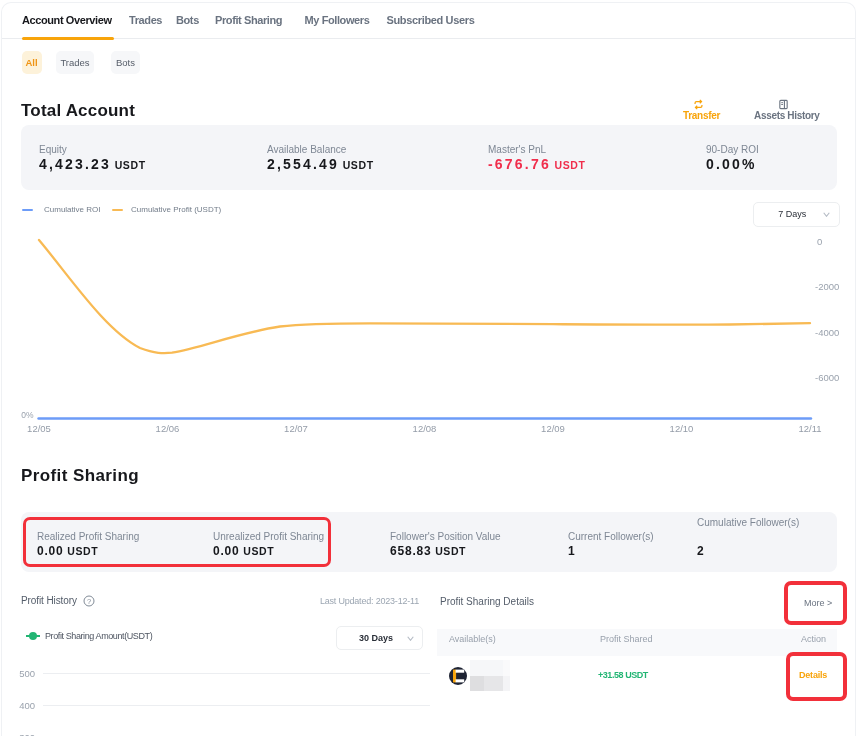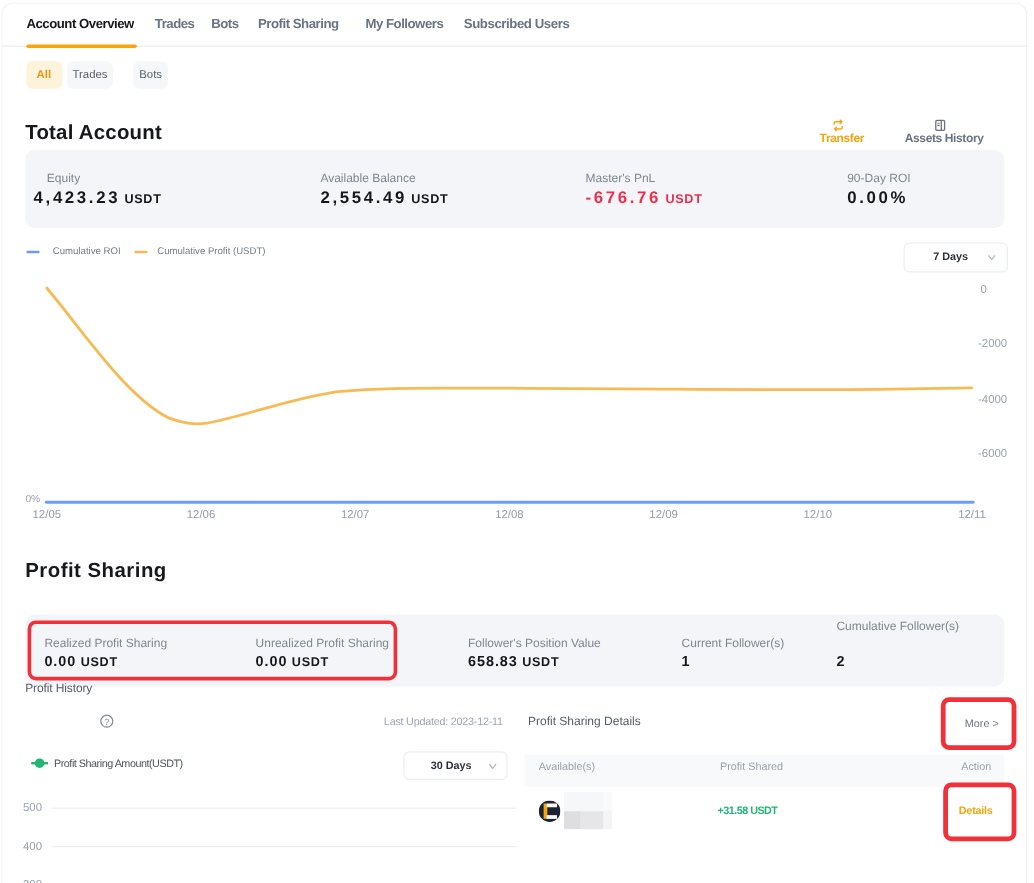--- a/index.html
+++ b/index.html
@@ -41,21 +41,21 @@
 
 <span class="abs tab on" style="left:22px;">Account Overview</span>
 <span class="abs tab" style="left:129px;">Trades</span>
 <span class="abs tab" style="left:176px;">Bots</span>
 <span class="abs tab" style="left:215px;">Profit Sharing</span>
 <span class="abs tab" style="left:304.5px;">My Followers</span>
 <span class="abs tab" style="left:386.5px;letter-spacing:-0.35px;">Subscribed Users</span>
 <div class="abs tabline"></div>
 <div class="abs underline"></div>
 
-<div class="abs pill on" style="left:21.5px;width:30px;">All</div>
+<div class="abs pill on" style="left:21.5px;width:20px;">All</div>
 <div class="abs pill" style="left:56px;width:38px;">Trades</div>
 <div class="abs pill" style="left:111px;width:29px;">Bots</div>
 
 <div class="abs h1" style="left:21px;top:101px;">Total Account</div>
 <div class="abs linkrow" style="left:683px;top:99px;color:#F8A40B;">
   <svg width="11" height="11" viewBox="0 0 24 24" style="margin-right:6px;">
       <g fill="none" stroke="#F8A40B" stroke-width="2.7">
         <path d="M4.5 11 V8.5 Q4.5 5.5 7.5 5.5 H18"></path>
         <path d="M14.8 1.8 L18.6 5.5 L14.8 9.2"></path>
         <path d="M19.5 13 V15.5 Q19.5 18.5 16.5 18.5 H6"></path>
@@ -68,34 +68,34 @@
   <svg width="11" height="11" viewBox="0 0 24 24" style="margin-right:6px;">
       <rect x="4" y="3" width="16" height="18" rx="2" fill="none" stroke="#6A7380" stroke-width="2.4"></rect>
       <path stroke="#6A7380" stroke-width="2.4" d="M14 3 v18"></path>
       <path stroke="#6A7380" stroke-width="2" d="M7 8 h4 M7 12 h4"></path>
     </svg>
   <span style="letter-spacing:-0.32px;">Assets History</span>
 </div>
 
 <div class="abs panel" style="top:125px;height:65px;"></div>
 <div class="abs lab" style="left:39px;top:144px;">Equity</div>
-<div class="abs val" style="left:28px;top:156px;font-size:14px;">4,423.23 <span class="u">USDT</span></div>
+<div class="abs val" style="left:39px;top:156px;font-size:14px;">4,423.23 <span class="u">USDT</span></div>
 <div class="abs lab" style="left:267px;top:144px;">Available Balance</div>
 <div class="abs val" style="left:267px;top:156px;font-size:14px;">2,554.49 <span class="u">USDT</span></div>
 <div class="abs lab" style="left:488px;top:144px;">Master's PnL</div>
 <div class="abs val" style="left:488px;top:156px;font-size:14px;color:#F02E4C;">-676.76 <span class="u">USDT</span></div>
 <div class="abs lab" style="left:706px;top:144px;">90-Day ROI</div>
 <div class="abs val" style="left:706px;top:156px;font-size:14px;">0.00%</div>
 
 <div class="abs dash" style="left:22px;background:#6D9CF8;"></div>
 <div class="abs legtext" style="left:44px;">Cumulative ROI</div>
 <div class="abs dash" style="left:112px;background:#F8BA54;"></div>
 <div class="abs legtext" style="left:131px;">Cumulative Profit (USDT)</div>
 <div class="abs selbox" style="left:753px;top:201.5px;width:84.5px;height:23px;">
-  <span style="flex:1;text-align:center;font-size:9px;font-weight:700;padding-left:8px;">7 Days</span>
+  <span style="flex:1;text-align:center;font-size:9px;font-weight:400;padding-left:8px;">7 Days</span>
   <svg width="7" height="5" viewBox="0 0 10 7" style="margin-right:9px;">
       <path d="M1 1 L5 6 L9 1" fill="none" stroke="#B3BAC4" stroke-width="1.6"></path>
     </svg>
 </div>
 
 <svg class="abs" style="left:0;top:228px;" width="862" height="212" viewBox="0 0 862 212">
   <path d="M39,12 C70,49 105,102 140,120 C155,125.5 163,125.7 172,124.7 C200,120 240,104.5 280,98.5 C300,96.3 330,95.5 370,95.4 C430,95.3 500,96 553,96.2 C620,96.6 680,97 730,96.5 C770,96.1 792,95.6 810,95.2" fill="none" stroke="#F8BA54" stroke-width="2.3" stroke-linecap="round"></path>
   <line x1="38.5" y1="190.5" x2="811" y2="190.5" stroke="#6D9CF8" stroke-width="2.4" stroke-linecap="round"></line>
   <g fill="#9AA2AD" font-size="9.5" font-family="Liberation Sans">
     <text x="817" y="16.5">0</text>
@@ -122,21 +122,21 @@
 <div class="abs lab" style="left:213px;top:530.5px;">Unrealized Profit Sharing</div>
 <div class="abs val" style="left:213px;top:543.5px;font-size:12px;letter-spacing:0.8px;">0.00 <span class="u" style="letter-spacing:0.6px;margin-left:-0.5px;">USDT</span></div>
 <div class="abs lab" style="left:390px;top:530.5px;">Follower's Position Value</div>
 <div class="abs val" style="left:390px;top:543.5px;font-size:12px;letter-spacing:0.8px;">658.83 <span class="u" style="letter-spacing:0.6px;margin-left:-0.5px;">USDT</span></div>
 <div class="abs lab" style="left:568px;top:530.5px;">Current Follower(s)</div>
 <div class="abs val" style="left:568px;top:543.5px;font-size:12px;letter-spacing:0.8px;">1</div>
 <div class="abs lab" style="left:697px;top:517px;">Cumulative Follower(s)</div>
 <div class="abs val" style="left:697px;top:543.5px;font-size:12px;letter-spacing:0.8px;">2</div>
 <div class="abs redrect" style="left:23px;top:516.5px;width:302px;height:44px;"></div>
 
-<div class="abs" style="left:21px;top:569px;font-size:10px;color:#545D6A;letter-spacing:-0.1px;">Profit History</div>
+<div class="abs" style="left:21px;top:595px;font-size:10px;color:#545D6A;letter-spacing:-0.1px;">Profit History</div>
 <svg class="abs" style="left:83px;top:594.5px;" width="12" height="12" viewBox="0 0 12 12">
   <circle cx="6" cy="6" r="5" fill="none" stroke="#818B97" stroke-width="1"></circle>
   <text x="6" y="8.8" text-anchor="middle" font-size="7.5" fill="#818B97" font-family="Liberation Sans">?</text>
 </svg>
 <div class="abs" style="left:319px;top:596px;width:100px;font-size:9px;color:#9CA6B2;letter-spacing:-0.2px;text-align:right;">Last Updated: 2023-12-11</div>
 <div class="abs" style="left:26px;top:635px;width:14px;height:2px;background:#22B573;"></div>
 <div class="abs" style="left:29px;top:632px;width:8px;height:8px;border-radius:50%;background:#22B573;"></div>
 <div class="abs" style="left:45px;top:631px;font-size:9px;color:#4E5561;letter-spacing:-0.4px;">Profit Sharing Amount(USDT)</div>
 <div class="abs selbox" style="left:336px;top:626px;width:85px;height:22px;">
   <span style="flex:1;text-align:center;font-size:9px;font-weight:600;padding-left:8px;">30 Days</span>

